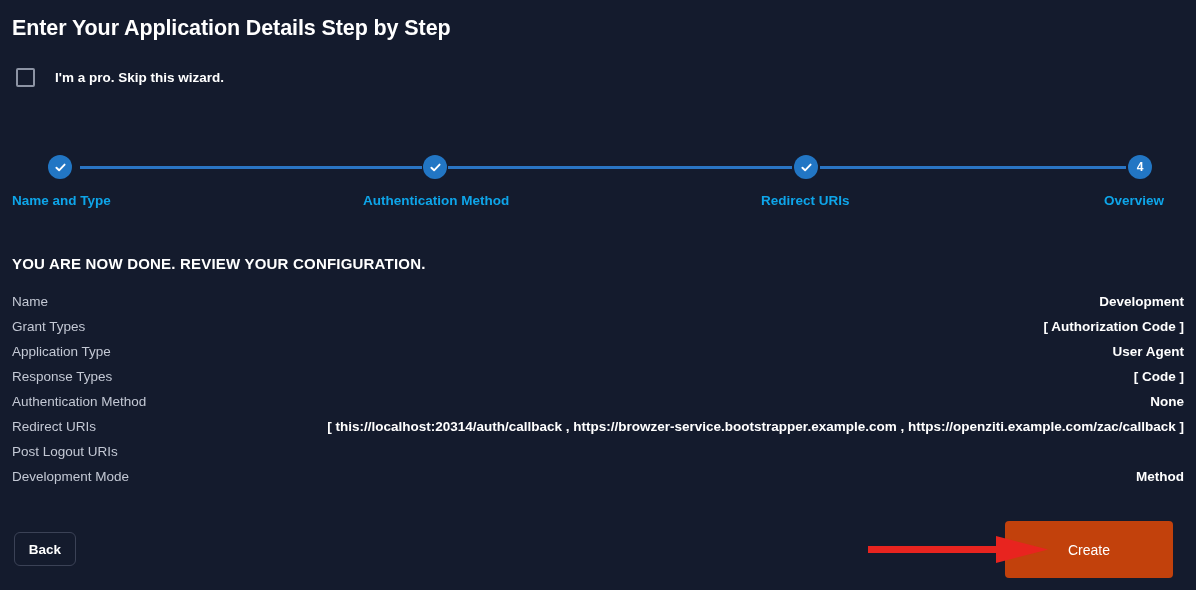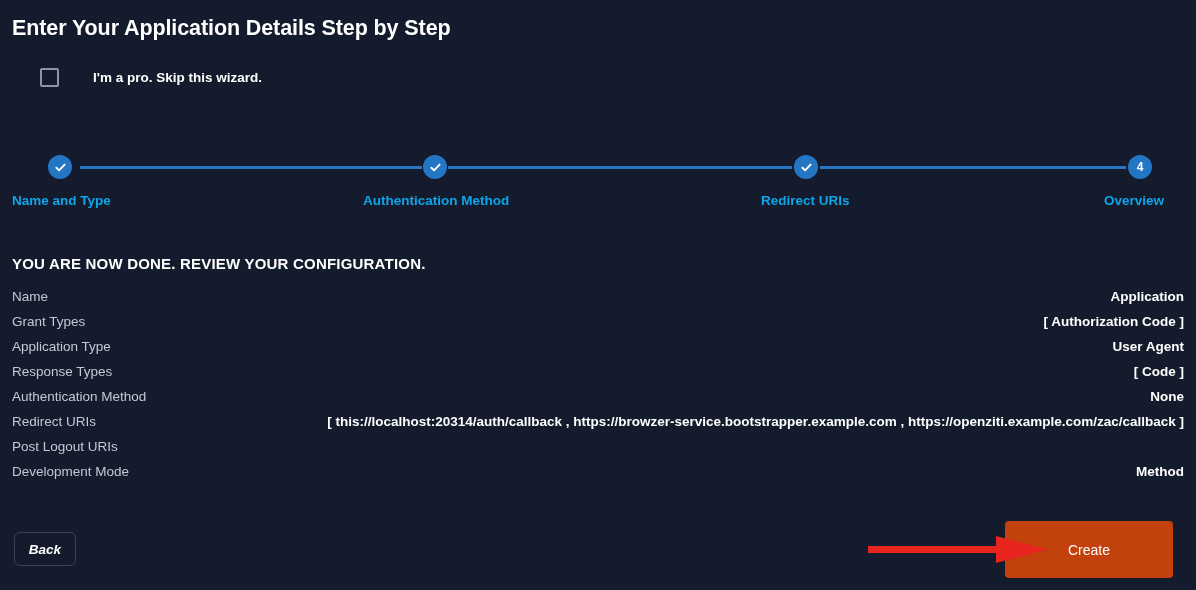--- a/index.html
+++ b/index.html
@@ -26,25 +26,25 @@
     font-size: 21.5px;
     font-weight: 700;
     letter-spacing: -0.1px;
     color: #ffffff;
     white-space: nowrap;
   }
 
   
   .skip-row {
     position: absolute;
-    left: 40px;
+    left: 16px;
     top: 68px;
     display: flex;
     align-items: center;
-    gap: 34px;
+    gap: 20px;
   }
   .checkbox {
     width: 19px;
     height: 19px;
     border: 2px solid #8d94a4;
     border-radius: 2px;
     background: transparent;
     flex: 0 0 auto;
     cursor: pointer;
   }
@@ -119,21 +119,21 @@
   .summary {
     position: absolute;
     left: 12px;
     top: 289px;
     width: 1172px;
   }
   .summary-row {
     position: relative;
     height: 25px;
     display: flex;
-    align-items: flex-start;
+    align-items: center;
     justify-content: space-between;
     white-space: nowrap;
     gap: 48px;
   }
   .summary-label {
     font-size: 13.5px;
     font-weight: 400;
     color: #c3c8d4;
   }
   .summary-value {
@@ -151,21 +151,20 @@
     width: 62px;
     height: 34px;
     border: 1px solid #3b4256;
     border-radius: 6px;
     background: transparent;
     color: #ffffff;
     font-family: "Liberation Sans", sans-serif;
     font-size: 13.5px;
     font-weight: 700;
     cursor: pointer;
-    font-style: italic;
   }
   .btn-create {
     position: absolute;
     left: 1005px;
     top: 521px;
     width: 168px;
     height: 57px;
     border: none;
     border-radius: 4px;
     background: #c2410c;
@@ -238,21 +237,21 @@
       <div class="step-label" style="left:761px;">Redirect URIs</div>
       <div class="step-label" style="left:1104px;">Overview</div>
     </div>
   </div>
 
   <div class="review-heading">YOU ARE NOW DONE. REVIEW YOUR CONFIGURATION.</div>
 
   <div class="summary">
     <div class="summary-row">
       <span class="summary-label">Name</span>
-      <span class="summary-value">Application</span>
+      <span class="summary-value">Development</span>
     </div>
     <div class="summary-row">
       <span class="summary-label">Grant Types</span>
       <span class="summary-value">[ Authorization Code ]</span>
     </div>
     <div class="summary-row">
       <span class="summary-label">Application Type</span>
       <span class="summary-value">User Agent</span>
     </div>
     <div class="summary-row">

